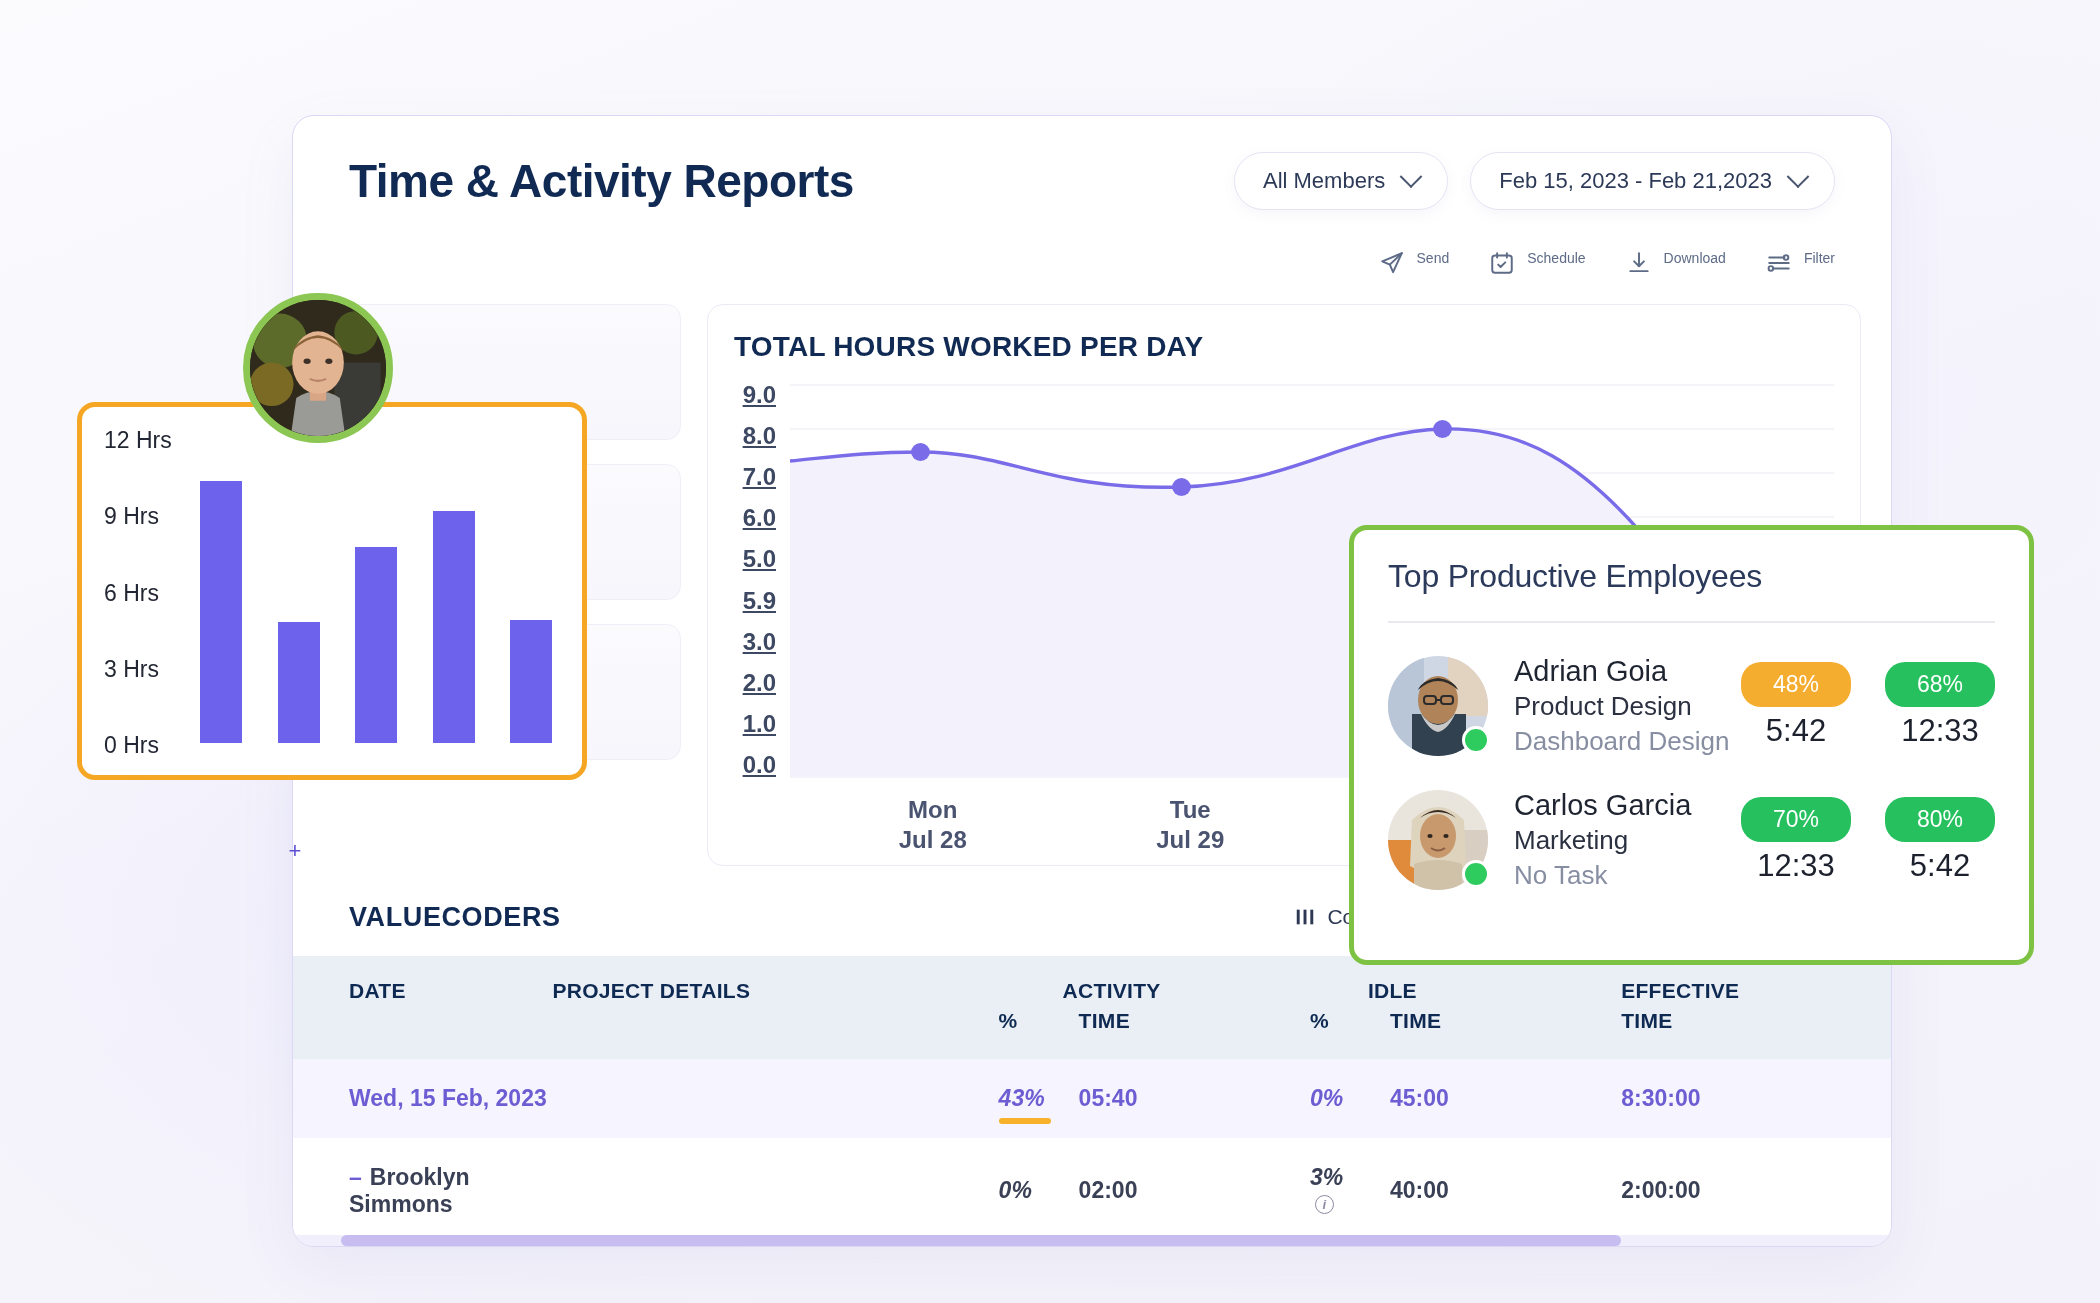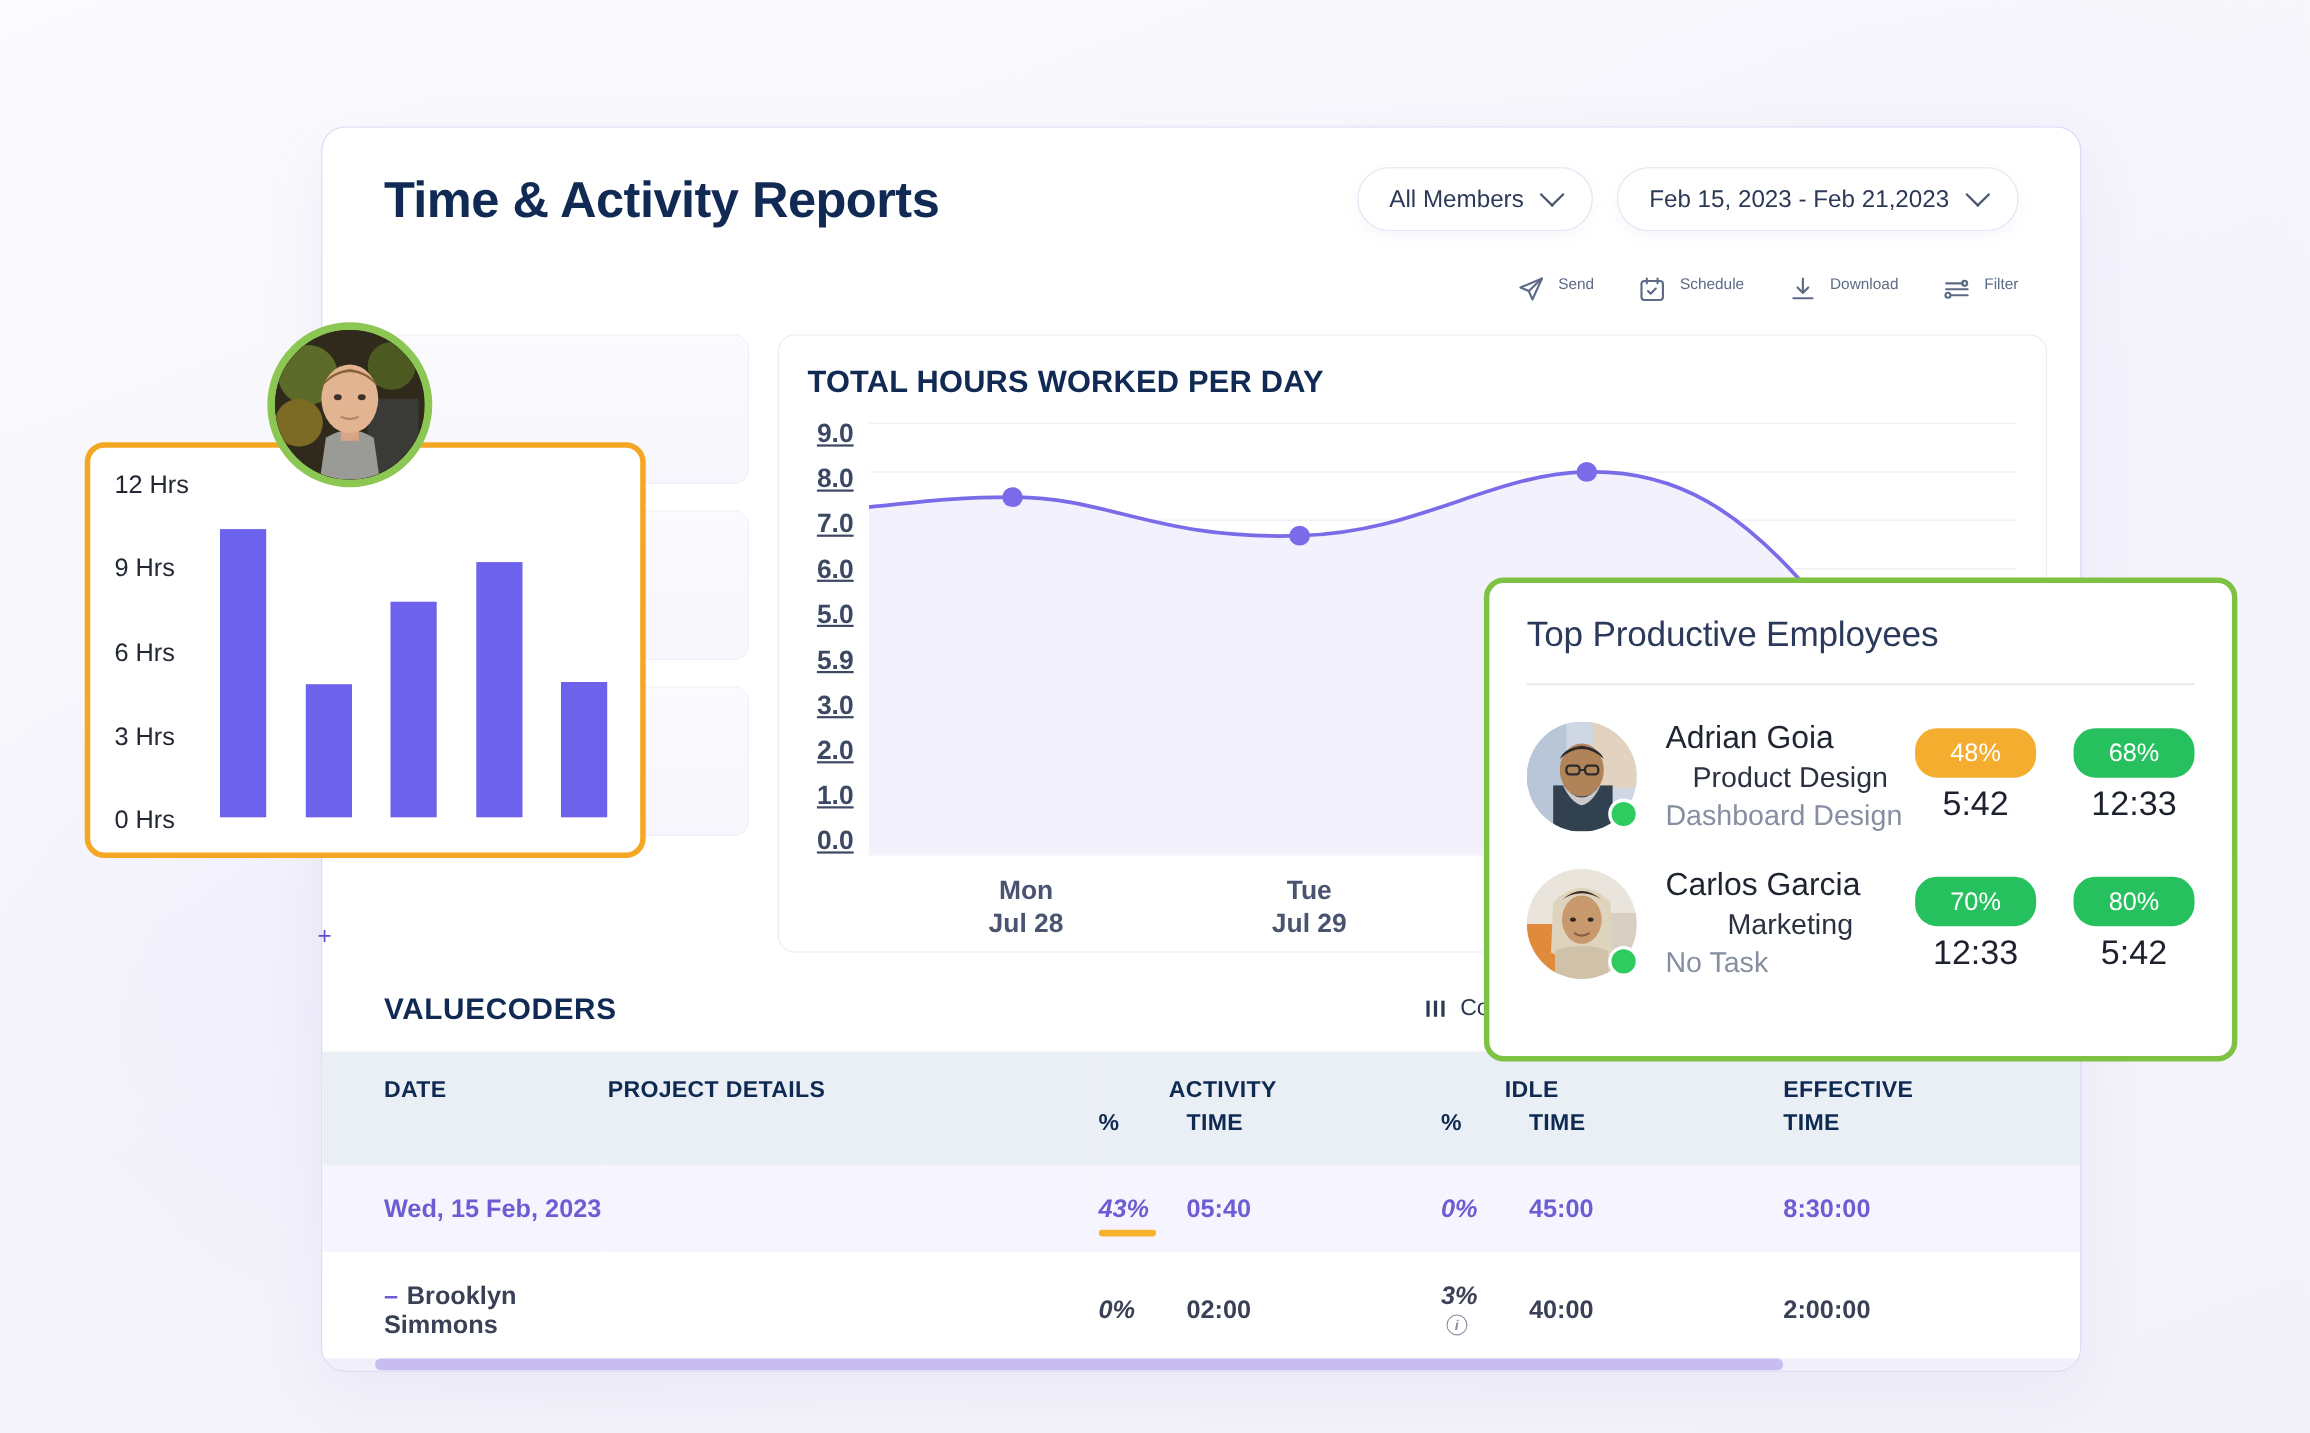--- a/index.html
+++ b/index.html
@@ -276,21 +276,21 @@
     width: 100px; height: 100px; border-radius: 50%; overflow: hidden; position: relative;
   }
   .emp-av .av-img { position: absolute; inset: 0; }
   .online-dot {
     position: absolute; right: -2px; bottom: 2px;
     width: 28px; height: 28px; border-radius: 50%;
     background: #2ecc5f; border: 3px solid #fff;
   }
   .emp-info { margin-left: 26px; flex: 1; min-width: 0; }
   .emp-name { font-size: 29px; color: #1f2431; line-height: 1.25; }
-  .emp-dept { font-size: 26px; color: #2b3140; line-height: 1.35; text-align: center; }
+  .emp-dept { font-size: 26px; color: #2b3140; line-height: 1.35; }
   .emp-task { font-size: 26px; color: #878ea2; line-height: 1.35; }
   .emp-metrics { display: flex; gap: 34px; }
   .metric { width: 110px; text-align: center; }
   .badge {
     display: block; border-radius: 20px; color: #fff;
     font-size: 23px; padding: 9px 0; font-weight: 400;
   }
   .badge-orange { background: #f5ad30; }
   .badge-green  { background: #26c15e; }
   .metric-time { font-size: 31px; color: #1c212d; margin-top: 6px; }

